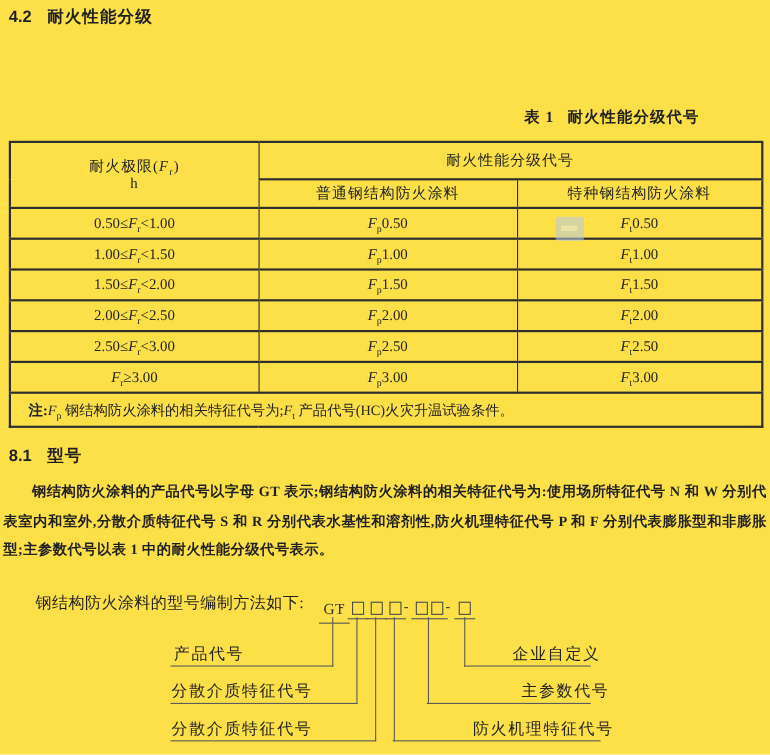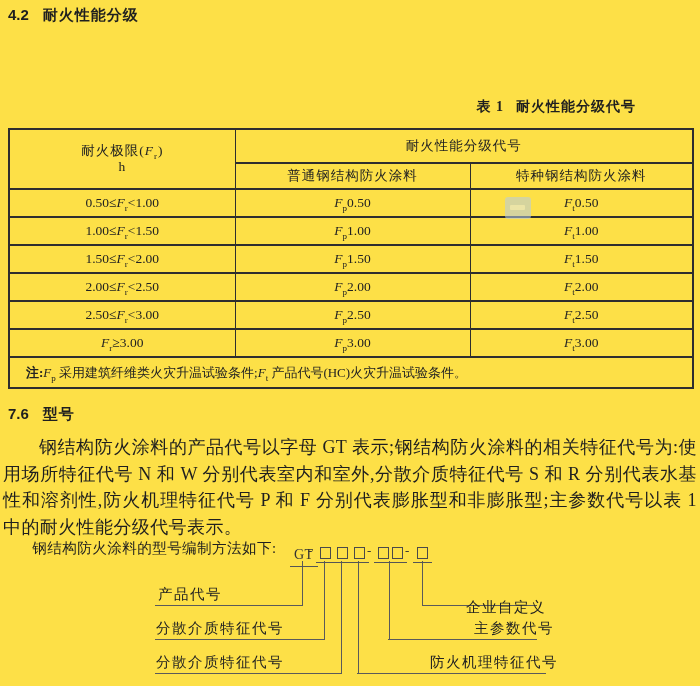--- a/index.html
+++ b/index.html
@@ -37,22 +37,22 @@
   .note-bold{font-weight:bold;}
   .hcell-line{display:block;line-height:16px;}
   
   .watermark{
     left:505px;top:197px;width:26px;height:22px;border-radius:3px;
     opacity:.55;
   }
   .watermark .wm-inner{position:absolute;left:5px;top:8px;width:15px;height:5px;background:rgba(255,255,255,.55);border-radius:1px;}
   
   .para{
-    left:3px;width:694px;font-size:18px;line-height:26.5px;
-    text-align:justify;text-indent:2em;letter-spacing:.4px;
+    left:3px;width:694px;font-size:13px;line-height:26.5px;
+    text-align:justify;text-indent:2em;letter-spacing:.4px;font-weight:bold;
   }
   .method{left:3px;font-size:14.6px;text-indent:2em;letter-spacing:.4px;}
   
   .diagram{left:0;top:540px;width:700px;height:146px;}
   .codeseg{
     position:absolute;top:6px;display:flex;align-items:center;gap:3px;
     border-bottom:1.3px solid #555;padding:1px 4px 3px 4px;
     font-size:14px;letter-spacing:.5px;color:#333;
   }
   .codebox{width:9px;height:10px;border:1.3px solid #4a4a4a;background:transparent;}
@@ -121,31 +121,31 @@
           <td><span class="fexpr"><i>F</i><sub>t</sub>2.50</span></td>
         </tr>
         <tr class="drow">
           <td><span class="fexpr"><i>F</i><sub>r</sub>≥3.00</span></td>
           <td><span class="fexpr"><i>F</i><sub>p</sub>3.00</span></td>
           <td><span class="fexpr"><i>F</i><sub>t</sub>3.00</span></td>
         </tr>
       </tbody>
     <tfoot>
       <tr class="noterow">
-        <td colspan="3" id="t1-note"><span class="note-bold">注:</span><span class="fexpr"><i>F</i><sub>p</sub></span><span> 采用建筑纤维类火灾升温试验条件;</span><span class="fexpr"><i>F</i><sub>t</sub></span><span> 产品代号(HC)火灾升温试验条件。</span></td>
+        <td colspan="3" id="t1-note"><span class="note-bold">注:</span><span class="fexpr"><i>F</i><sub>p</sub></span><span> 钢结构防火涂料的相关特征代号为;</span><span class="fexpr"><i>F</i><sub>t</sub></span><span> 产品代号(HC)火灾升温试验条件。</span></td>
       </tr>
     </tfoot>
   </table>
 
   <div class="abs watermark" id="wm" style="background: rgb(181, 204, 230);">
       <span class="wm-inner"></span>
     </div>
 
   <div class="abs heading" style="left:8px;top:405px;">
-    <span class="hnum">7.6</span><span>型号</span>
+    <span class="hnum">8.1</span><span>型号</span>
   </div>
 
   <p class="abs para" style="top:434px;margin:0;">钢结构防火涂料的产品代号以字母 GT 表示;钢结构防火涂料的相关特征代号为:使用场所特征代号 N 和 W 分别代表室内和室外,分散介质特征代号 S 和 R 分别代表水基性和溶剂性,防火机理特征代号 P 和 F 分别代表膨胀型和非膨胀型;主参数代号以表 1 中的耐火性能分级代号表示。</p>
 
   <p class="abs method" style="top:539px;margin:0;">钢结构防火涂料的型号编制方法如下:</p>
 
   <div class="abs diagram">
     <div id="code-row"></div>
 
     <div class="tick" style="left:302px;top:21px;height:45px;"></div>
@@ -156,21 +156,21 @@
     <div class="tick" style="left:422px;top:21px;height:45px;"></div>
 
     <div class="lline" style="left:155px;top:65px;width:148px;"></div>
     <div class="lline" style="left:422px;top:65px;width:115px;"></div>
     <div class="lline" style="left:155px;top:99px;width:170px;"></div>
     <div class="lline" style="left:388px;top:99px;width:149px;"></div>
     <div class="lline" style="left:155px;top:133px;width:187px;"></div>
     <div class="lline" style="left:357px;top:133px;width:189px;"></div>
 
     <div class="dlabel" style="left:158px;top:45px;">产品代号</div>
-    <div class="dlabel" style="left:466px;top:58px;">企业自定义</div>
+    <div class="dlabel" style="left:466px;top:45px;">企业自定义</div>
     <div class="dlabel" style="left:156px;top:79px;">分散介质特征代号</div>
     <div class="dlabel" style="left:474px;top:79px;">主参数代号</div>
     <div class="dlabel" style="left:156px;top:113px;">分散介质特征代号</div>
     <div class="dlabel" style="left:430px;top:113px;">防火机理特征代号</div>
   <span class="codeseg" style="left: 290px;">GT</span>
       <span class="codeseg" style="left: 316px;">
         <span class="codebox"></span>
       </span>
       <span class="codeseg" style="left: 333px;">
         <span class="codebox"></span>

